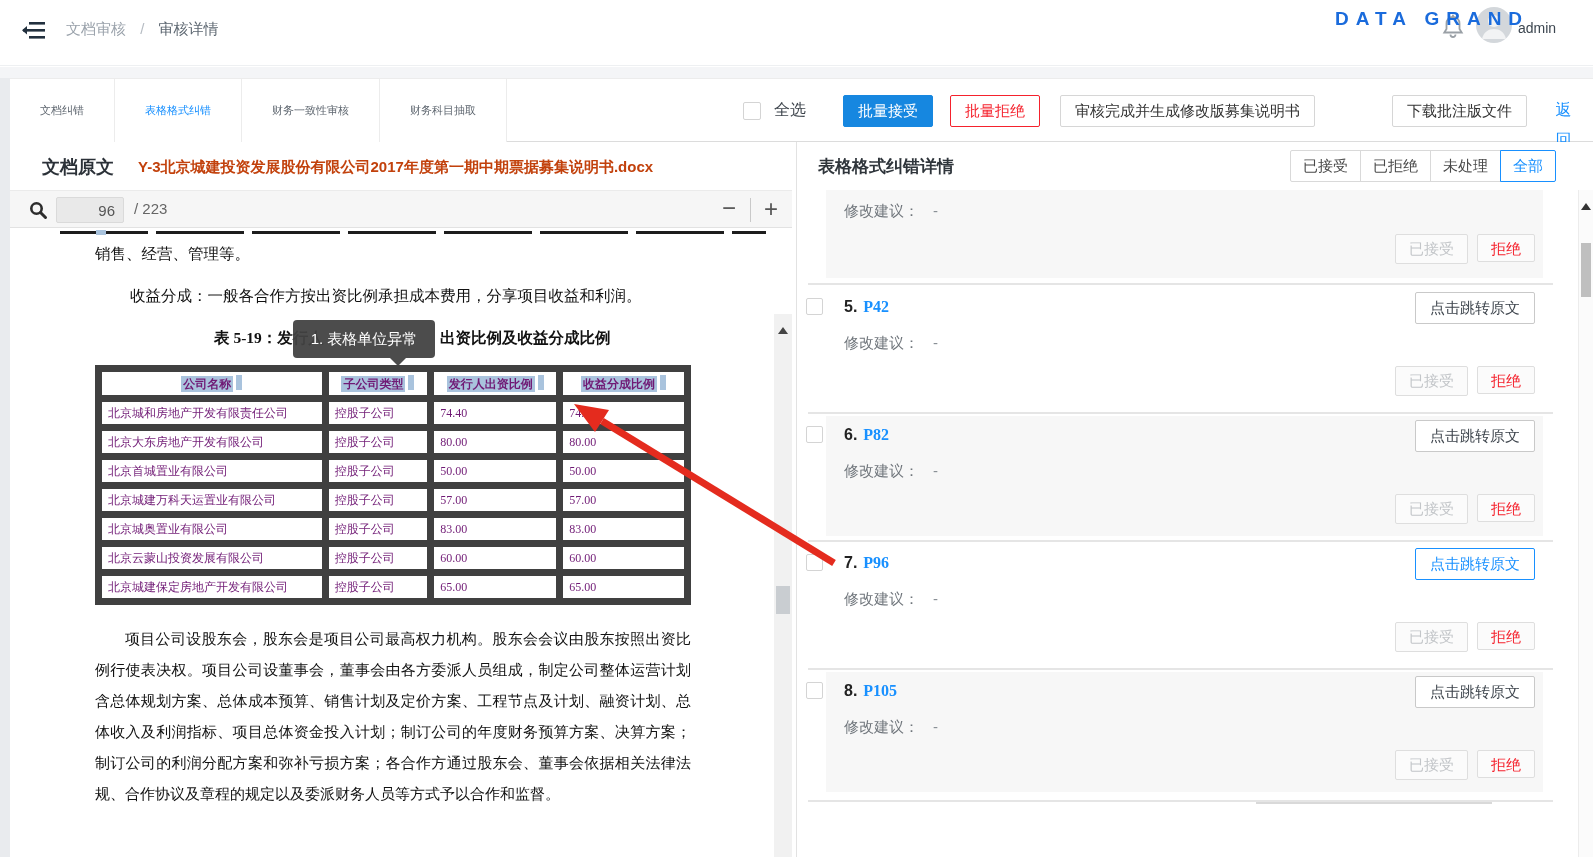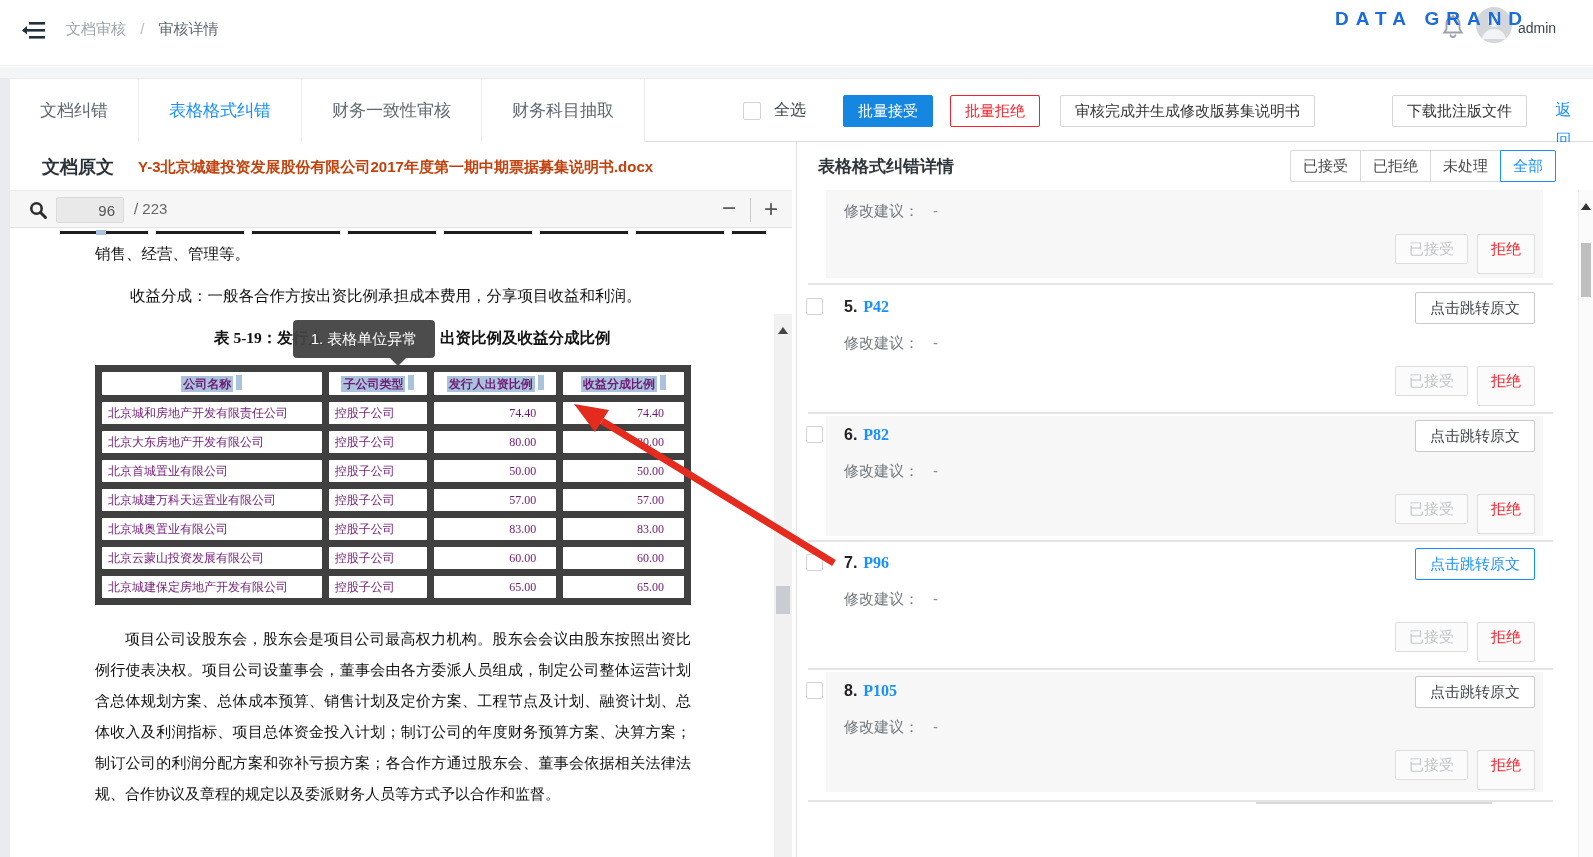--- a/index.html
+++ b/index.html
@@ -22,21 +22,21 @@
   #admin { position:absolute; left:1518px; top:20px; font-size:14px; color:#3c4650; }
   #logo { position:absolute; left:1326px; top:8px; width:212px; z-index:9; text-align:center; pointer-events:none; }
   #logo .cn { font-size:44px; line-height:50px; font-weight:bold; letter-spacing:2px; color:#1a6bdc; white-space:nowrap; }
   #logo .en { font-size:19px; line-height:22px; font-weight:bold; letter-spacing:7px; color:#1a6bdc; white-space:nowrap; }
 
   
   #gutter { position:absolute; left:0; top:78px; width:10px; height:779px; background:#e9ebee; }
 
   
   #tabsrow { position:absolute; left:10px; top:78px; width:1583px; height:64px; background:#fff; border-top:1px solid #ececec; border-bottom:1px solid #dcdcdc; }
-  .tab { position:relative; float:left; height:63px; line-height:63px; padding:0 30px; font-size:17px; color:#5f6770; border-right:1px solid #ececec; cursor:pointer; background:#fff; }
+  .tab { position:relative; float:left; height:63px; line-height:63px; padding:0 30px; font-size:11px; color:#5f6770; border-right:1px solid #ececec; cursor:pointer; background:#fff; }
   .tab.active { color:#1890ff; }
   #selectall { position:absolute; left:733px; top:23px; width:18px; height:18px; appearance:none; -webkit-appearance:none; background:#fff; border:1px solid #d4d4d4; border-radius:2px; cursor:pointer; }
   #selectall-label { position:absolute; left:764px; top:21px; font-size:16px; color:#3e454d; }
   .tbtn { position:absolute; top:16px; height:32px; line-height:30px; font-size:15px; text-align:center; border-radius:2px; cursor:pointer; padding:0 14px; }
   #btn-accept-all { left:833px; background:#1687e0; color:#fff; border:1px solid #1687e0; }
   #btn-reject-all { left:940px; background:#fff; color:#f5222d; border:1px solid #f5222d; }
   #btn-finish { left:1050px; background:#fff; color:#333; border:1px solid #d6d6d6; }
   #btn-download { left:1382px; background:#fff; color:#333; border:1px solid #d6d6d6; }
   #btn-back { left:1524px; background:#fff; color:#1890ff; border:none; font-size:16px; }
 
@@ -62,21 +62,21 @@
   #caption-left { position:absolute; left:204px; top:100px; font-size:15.5px; font-weight:bold; color:#111; }
   #caption-right { position:absolute; left:430px; top:100px; font-size:15.5px; font-weight:bold; color:#111; }
   #tooltip { position:absolute; left:283px; top:92px; width:142px; height:38px; background:rgba(66,66,66,.95); border-radius:4px; color:#fff; font-size:15px; line-height:38px; text-align:center; z-index:6; }
   #tooltip:after { content:""; position:absolute; left:68%; top:38px; border:8px solid transparent; border-top-color:rgba(66,66,66,.95); }
 
   #doc-table { position:absolute; left:85px; top:137px; width:596px; border-collapse:collapse; font-family:"Liberation Serif","DejaVu Serif",serif; }
   #doc-table th, #doc-table td { border:7px solid #404040; font-size:12px; color:#701a75; height:29px; padding:0 6px; font-weight:normal; }
   #doc-table th { height:30px; text-align:center; font-weight:bold; }
   #doc-table .hl { background:#a9c3dd; padding:1px 2px; }
   #doc-table .hlbar { display:inline-block; width:6px; height:15px; background:#a9c3dd; margin-left:3px; vertical-align:-2px; }
-  #doc-table td.num { text-align:right; padding-right:20px; }
+  #doc-table td.num { text-align:left; padding-right:20px; }
   #doc-table col.c1 { width:230px; } #doc-table col.c2 { width:107px; }
   #doc-table col.c3 { width:130px; } #doc-table col.c4 { width:129px; }
 
   #doc-para { position:absolute; left:85px; top:396px; width:596px; font-size:15px; line-height:31px; color:#111; text-align:justify; text-indent:2em; }
 
   
   #lsb { position:absolute; right:0; top:86px; width:18px; height:543px; background:#f1f1f1; }
   #lsb .up { position:absolute; left:4px; top:8px; width:0; height:0; border:5px solid transparent; border-bottom:7px solid #444; cursor:pointer; }
   #lsb .thumb { position:absolute; left:2px; top:272px; width:14px; height:28px; background:#c9cdd1; cursor:pointer; }
 
@@ -97,21 +97,21 @@
   .card.gray { background:#f7f7f7; }
   .item-check { position:absolute; left:6px; width:17px; height:17px; appearance:none; -webkit-appearance:none; background:#fff; border:1px solid #d4d4d4; border-radius:2px; cursor:pointer; z-index:3; }
   .item-head { position:absolute; left:18px; top:10px; font-size:16px; font-weight:bold; color:#222; }
   .item-head .pg { color:#1890ff; margin-left:6px; cursor:pointer;font-family:Liberation Serif, serif; }
   .jumpbtn { position:absolute; right:8px; top:4px; height:32px; line-height:30px; padding:0 14px; font-size:15px; color:#3e454d; background:#fff; border:1px solid #c9c9c9; border-radius:2px; cursor:pointer; }
   .jumpbtn.hot { color:#1890ff; border-color:#1890ff; }
   .sugg { position:absolute; left:18px; font-size:15px; color:#70767c; }
   .sugg .val { margin-left:14px; color:#8a9096; }
   .actions { position:absolute; right:8px; display:flex; gap:9px; }
   .acceptbtn { height:30px; line-height:28px; padding:0 13px; font-size:15px; color:#c3c6c9; background:#fbfbfb; border:1px solid #dedede; border-radius:2px; cursor:pointer; }
-  .rejectbtn { height:40px; line-height:28px; padding:0 13px; font-size:15px; color:#f5222d; background:#fbfbfb; border:1px solid #dedede; border-radius:2px; cursor:pointer; }
+  .rejectbtn { height:28px; line-height:28px; padding:0 13px; font-size:15px; color:#f5222d; background:#fbfbfb; border:1px solid #dedede; border-radius:2px; cursor:pointer; }
   .isep { position:absolute; left:8px; right:40px; height:2px; background:#e5e5e5; }
 
   
   #btm-sliver { position:absolute; left:456px; top:612px; width:236px; height:2px; background:#d9d9d9; }
   #top-sliver { position:absolute; right:58px; top:0; width:122px; height:3px; border-left:1px solid #d9d9d9; border-right:1px solid #d9d9d9; border-bottom:1px solid #d9d9d9; }
 
   
   #rsb { position:absolute; right:0; top:0; width:15px; height:667px; background:#fbfbfb; border-left:1px solid #ececec; }
   #rsb .up { position:absolute; left:2px; top:8px; width:0; height:0; border:5px solid transparent; border-bottom:7px solid #333; cursor:pointer; }
   #rsb .thumb { position:absolute; left:2px; top:53px; width:10px; height:54px; background:#bfbfbf; cursor:pointer; }

